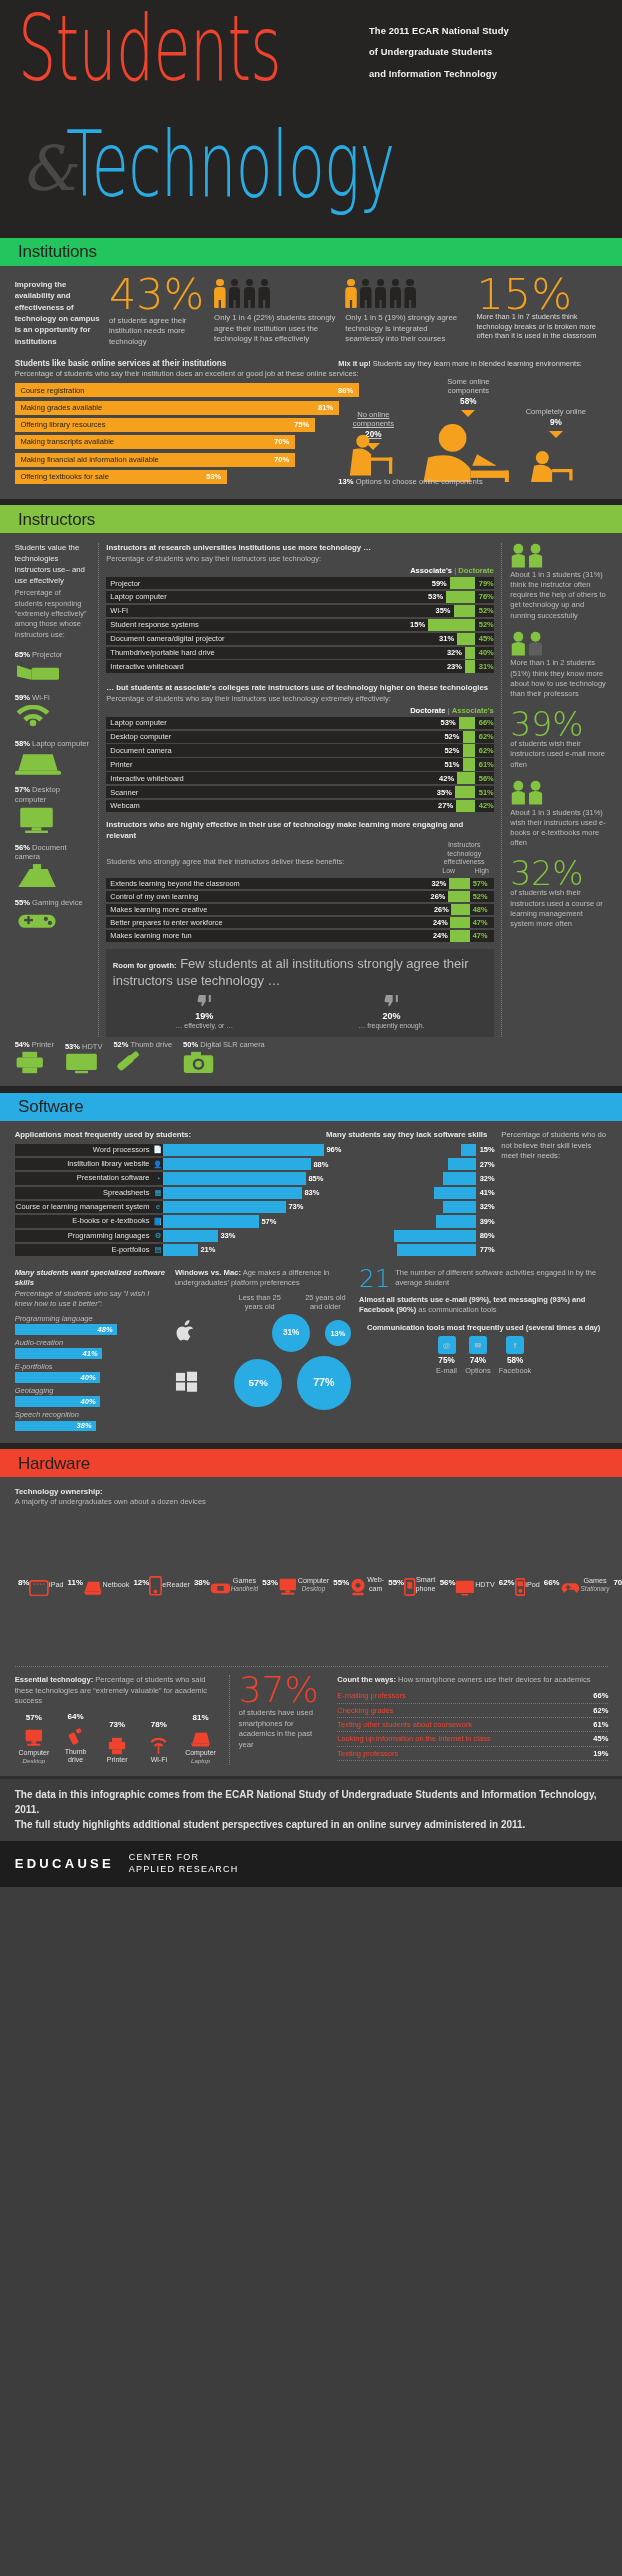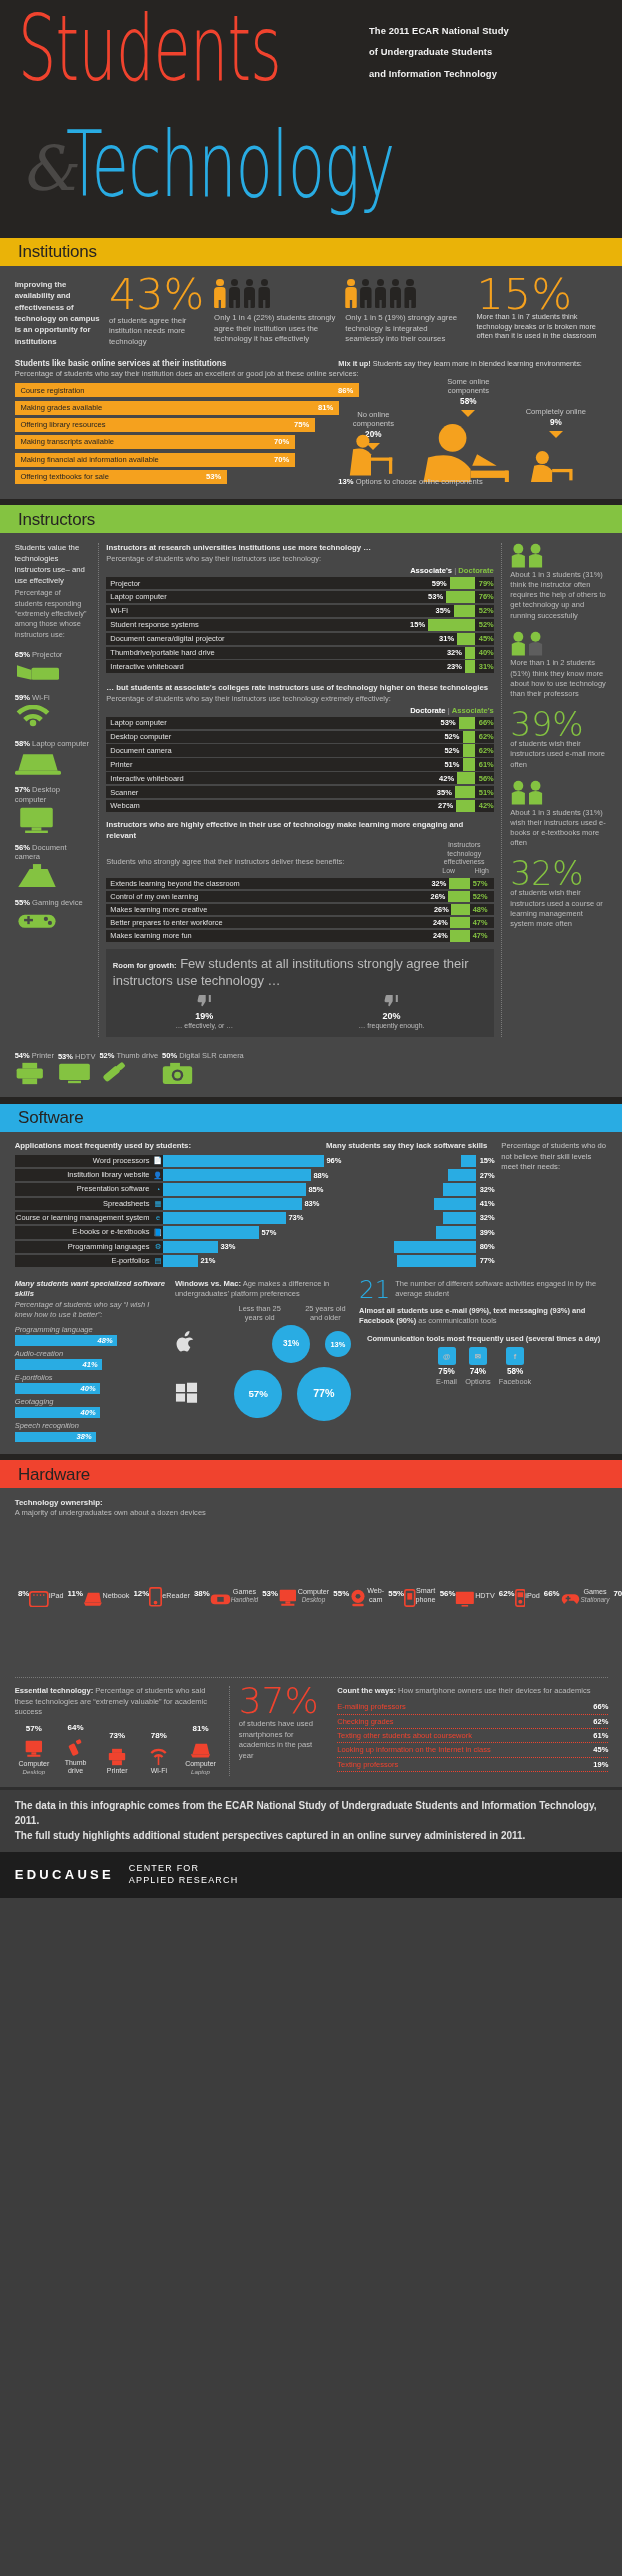--- a/index.html
+++ b/index.html
@@ -23,21 +23,21 @@
     left:66px; top:123px; transform:scaleY(1.35) scaleX(0.9); transform-origin: left top;
   }
   .amp { position:absolute; left:26px; top:138px; font-size:62px; color:#4a4846;
          font-family:"DejaVu Serif", serif; font-style:italic; line-height:1; }
   .hero-sub { position:absolute; left:369px; top:24.6px; width:238px; }
   .hero-sub div { font-size:9.4px; font-weight:bold; color:#f2f2f2; margin-bottom:9.8px; letter-spacing:0.1px;}
 
   
   .banner { height:28px; display:flex; align-items:center; padding-left:18px; }
   .banner span { font-size:17px; color:#262422; font-weight:400; letter-spacing:-0.2px; }
-  .banner.orange { background:#eab308; }
+  .banner.orange { background:#22c55e; }
   .banner.green  { background:#84c341; }
   .banner.blue   { background:#29ace3; }
   .banner.red    { background:#f0432e; }
   .gap { height:6.6px; background:#262422; }
 
   .sect { background:#474747; padding:9.8px 14.7px 11.5px 14.7px; }
 
   
   .b { font-weight:bold; color:#e8e8e8; }
   .pct-big { font-weight:300; font-family:"DejaVu Sans", sans-serif; line-height:0.85; }
@@ -114,21 +114,21 @@
   .effrow .nm { flex:1; font-size:7.4px; color:#e0e0e0; padding-left:4.1px;}
   .effrow .v1 { font-size:7.4px; font-weight:bold; color:#fff; width:23px; text-align:right;}
   .effrow .bar { height:11.5px; background:#84c341; margin:0 2.5px;}
   .effrow .v2 { font-size:7.4px; font-weight:bold; color:#84c341; width:21px;}
 
   .ir-block { margin-bottom:10.7px; }
   .ir-block .ico { display:flex; gap:2.5px; margin-bottom:2.5px;}
   .ir-block p { font-size:7.5px; color:#bdbdbd; line-height:1.35; }
   .biggreen { font-size:33px; color:#84c341; line-height:0.9; font-weight:300; font-family:"DejaVu Sans",sans-serif;}
 
-  .devrow { display:flex; gap:4px; margin-top:14px; align-items:center; }
+  .devrow { display:flex; gap:11px; margin-top:3px; align-items:flex-end; }
   .devcell { text-align:left; font-size:7.5px; color:#bdbdbd; }
   .devcell b { color:#fff; }
 
   
   .sw-top { display:flex; gap:6.6px; }
   .sw-left { flex:1; }
   .sw-right { width:107px; font-size:7.6px; color:#c6c6c6; line-height:1.35;}
   .swhead { font-size:7.8px; font-weight:bold; color:#e8e8e8; margin-bottom:3.3px;}
   .swrow { display:flex; align-items:center; height:12.3px; margin-bottom:2px; }
   .swrow .nm { width:138px; background:#262422; height:12.3px; line-height:12.3px; text-align:right;
@@ -321,21 +321,21 @@
             <span>Offering textbooks for sale</span>
             <b>53%</b>
           </div>
         </div>
 
       <div class="blend">
         <div class="hd" style="position:absolute;left:0;top:0;">
           <b class="b">Mix it up!</b><span> Students say they learn more in blended learning environments:</span>
         </div>
 
-        <div class="blabel" style="left:0px; top:51px; width:70px;">
+        <div class="blabel" style="left:0px; top:51px; width:70px;text-decoration:underline;">
           <span>No online components</span>
           <b>20%</b>
           <div class="tri"></div>
         </div>
         <div class="blabel" style="left:94px; top:18px; width:72px;">
           <span>Some online components</span>
           <b>58%</b>
           <div class="tri"></div>
         </div>
         <div class="blabel" style="left:187px; top:48px; width:61px;">

